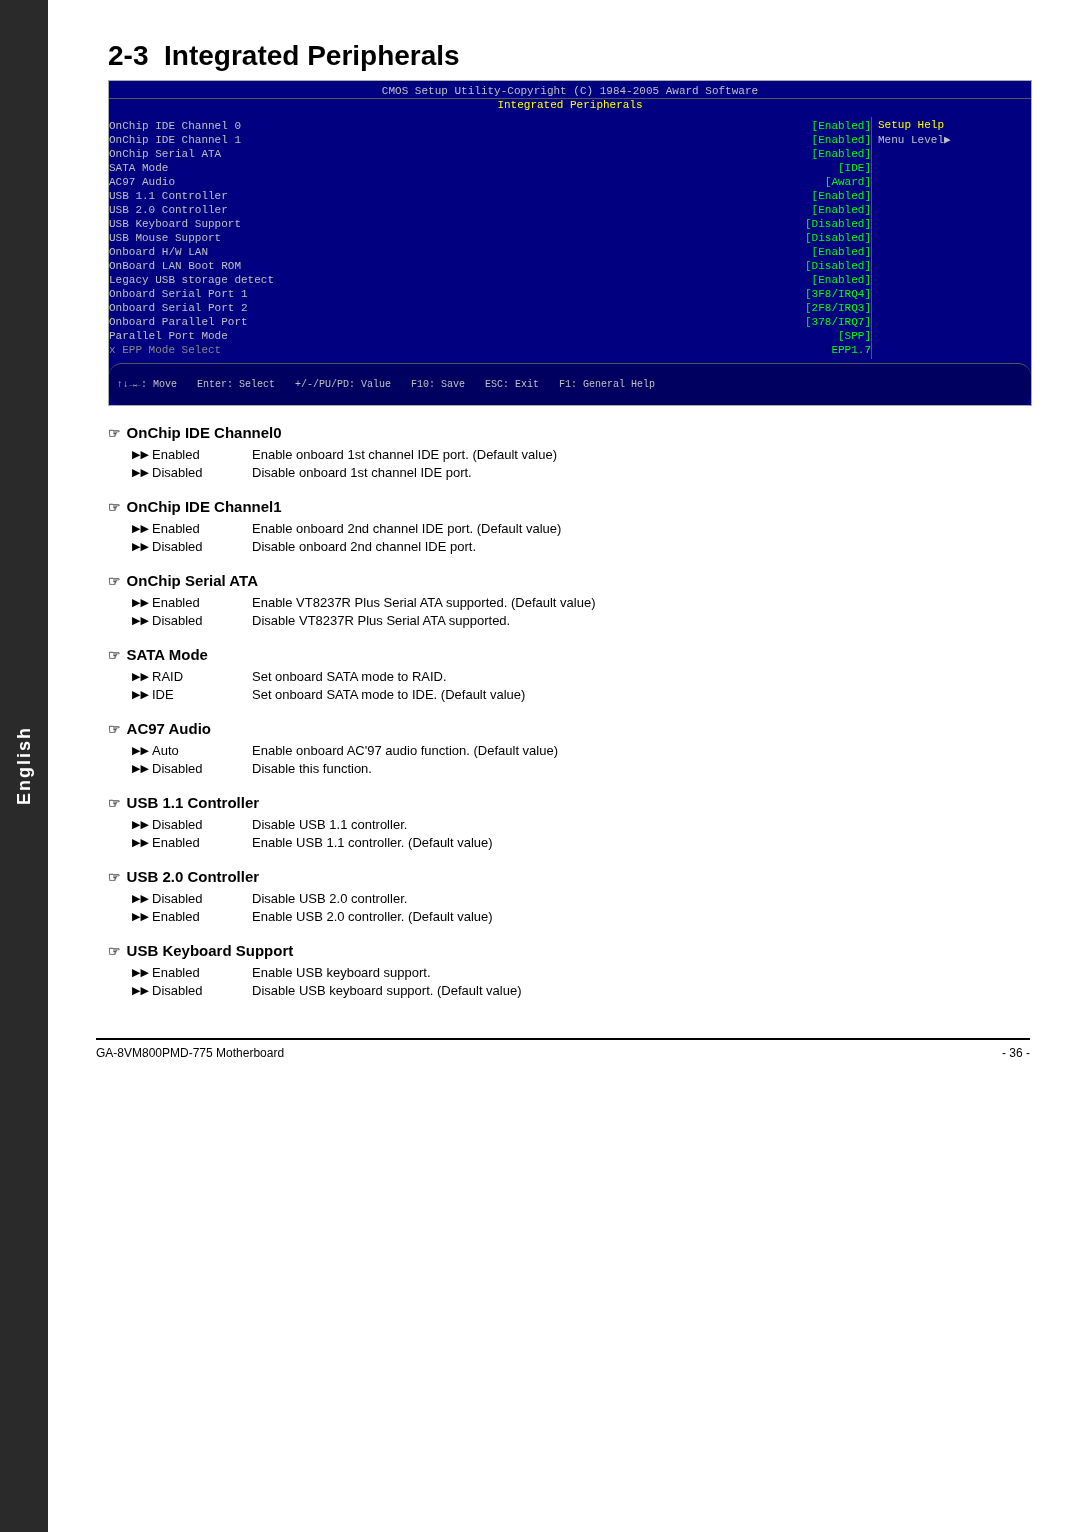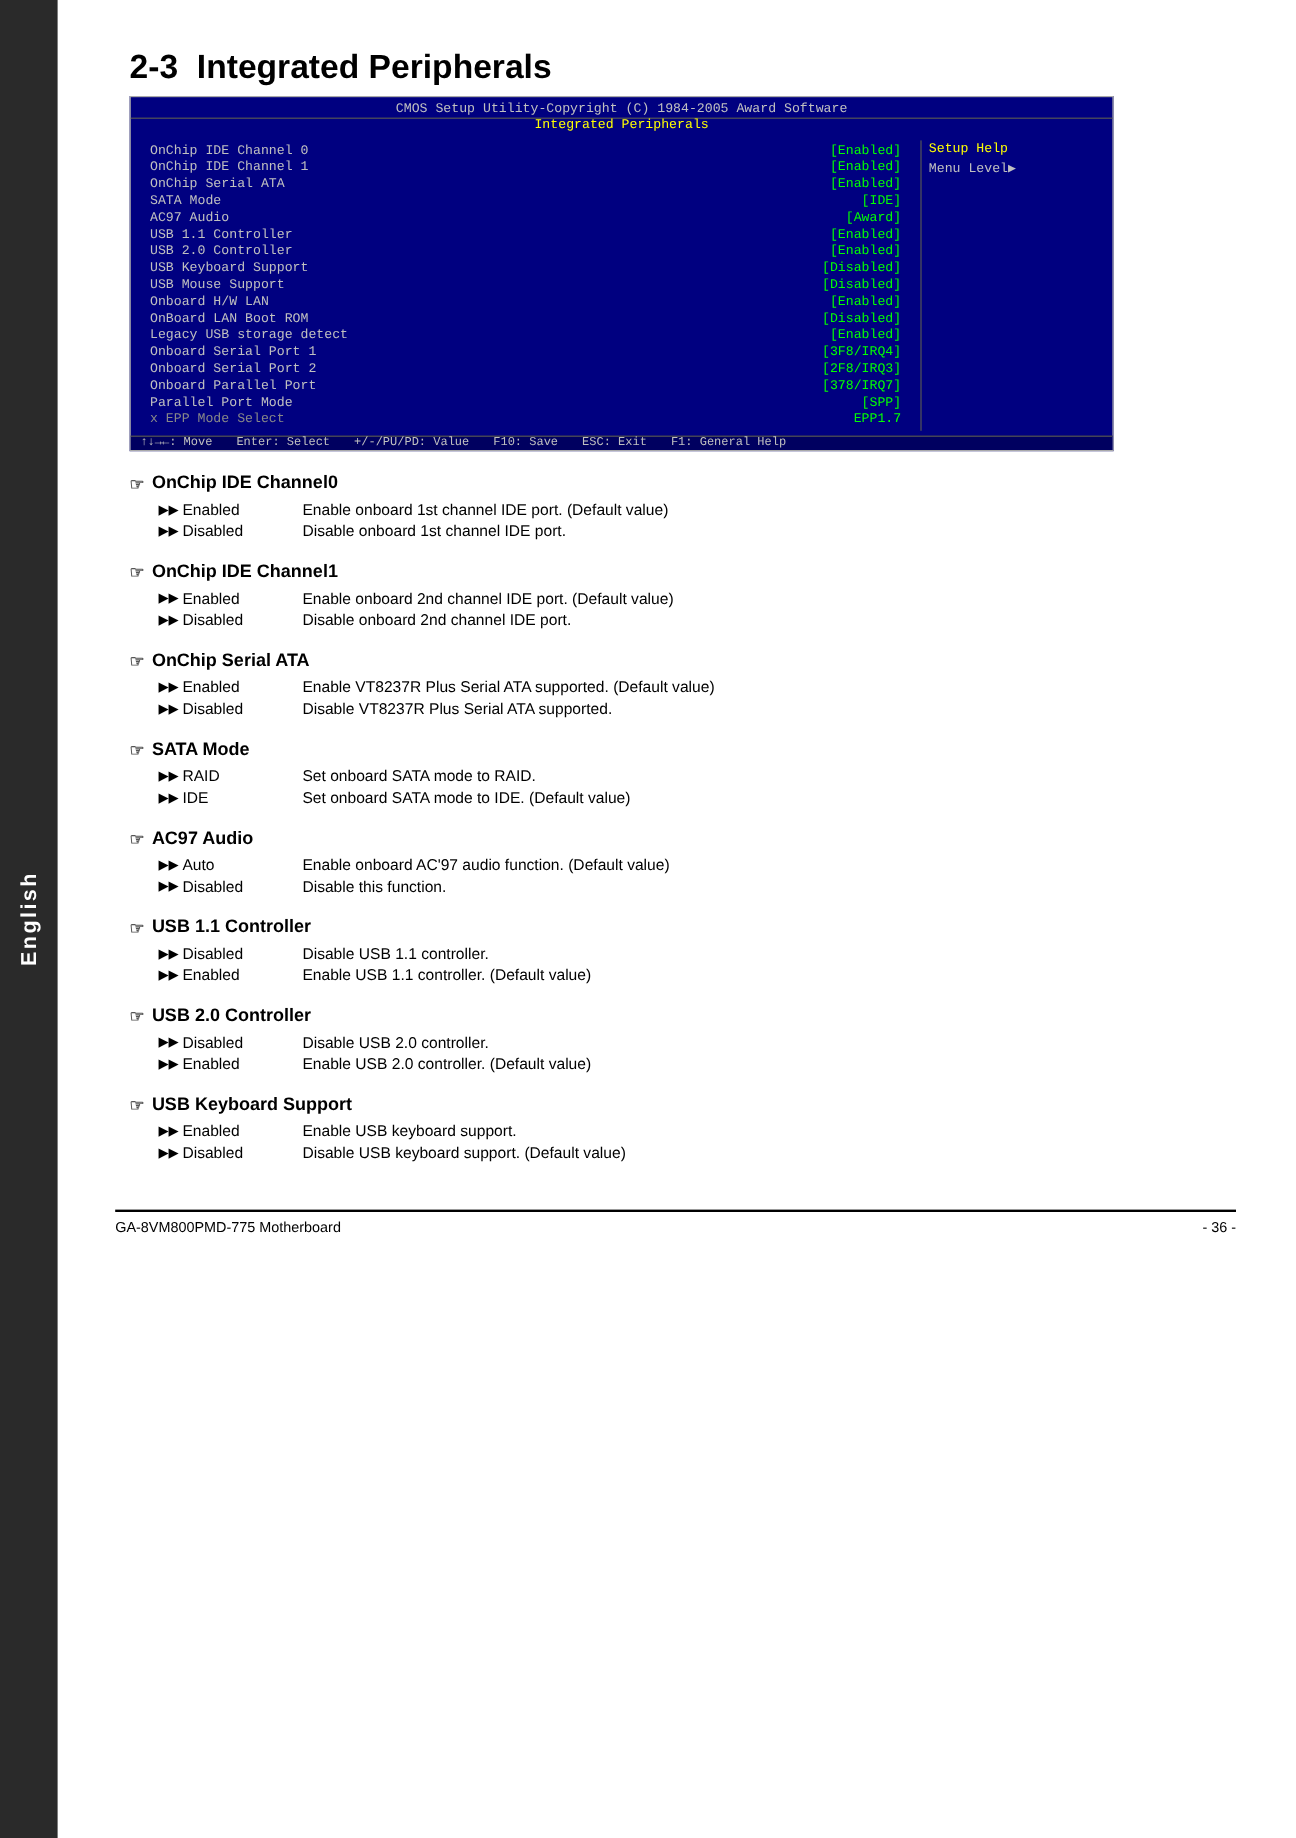--- a/index.html
+++ b/index.html
@@ -49,21 +49,21 @@
     }
 
     
     .bios-screen {
       border: 1px solid #aaa;
       background: #000080;
       color: #c0c0c0;
       font-family: 'Courier New', monospace;
       font-size: 11px;
       margin-bottom: 8px;
-      width: 820px;
+      width: 924px;
     }
 
     .bios-header {
       text-align: center;
       color: #c0c0c0;
       padding: 4px 2px 1px 2px;
       border-bottom: 1px solid #555;
     }
     .bios-header .title-line {
       font-size: 11px;
@@ -75,21 +75,21 @@
       margin-bottom: 2px;
     }
 
     .bios-body {
       display: flex;
       padding: 4px 0;
     }
 
     .bios-left {
       flex: 1;
-      padding: 2px 16px;
+      padding: 2px 0;
     }
 
     .bios-right {
       width: 160px;
       padding: 2px 6px;
       border-left: 1px solid #555;
       color: #c0c0c0;
       font-size: 11px;
     }
 
@@ -107,23 +107,24 @@
       flex: 1;
     }
     .bios-item-value {
       color: #00ff00;
       margin-left: 8px;
     }
 
     .bios-footer {
       background: #000060;
       border-top: 1px solid #555;
-      padding: 0 8px;
+      padding: 15px 8px;
       color: #c0c0c0;
       font-size: 10px;
+      border-radius: 13px;
     }
     .bios-footer-row1, .bios-footer-row2 {
       display: flex;
       gap: 20px;
     }
 
     .item-help-title {
       color: #ffff00;
       font-size: 11px;
       margin-bottom: 2px;

